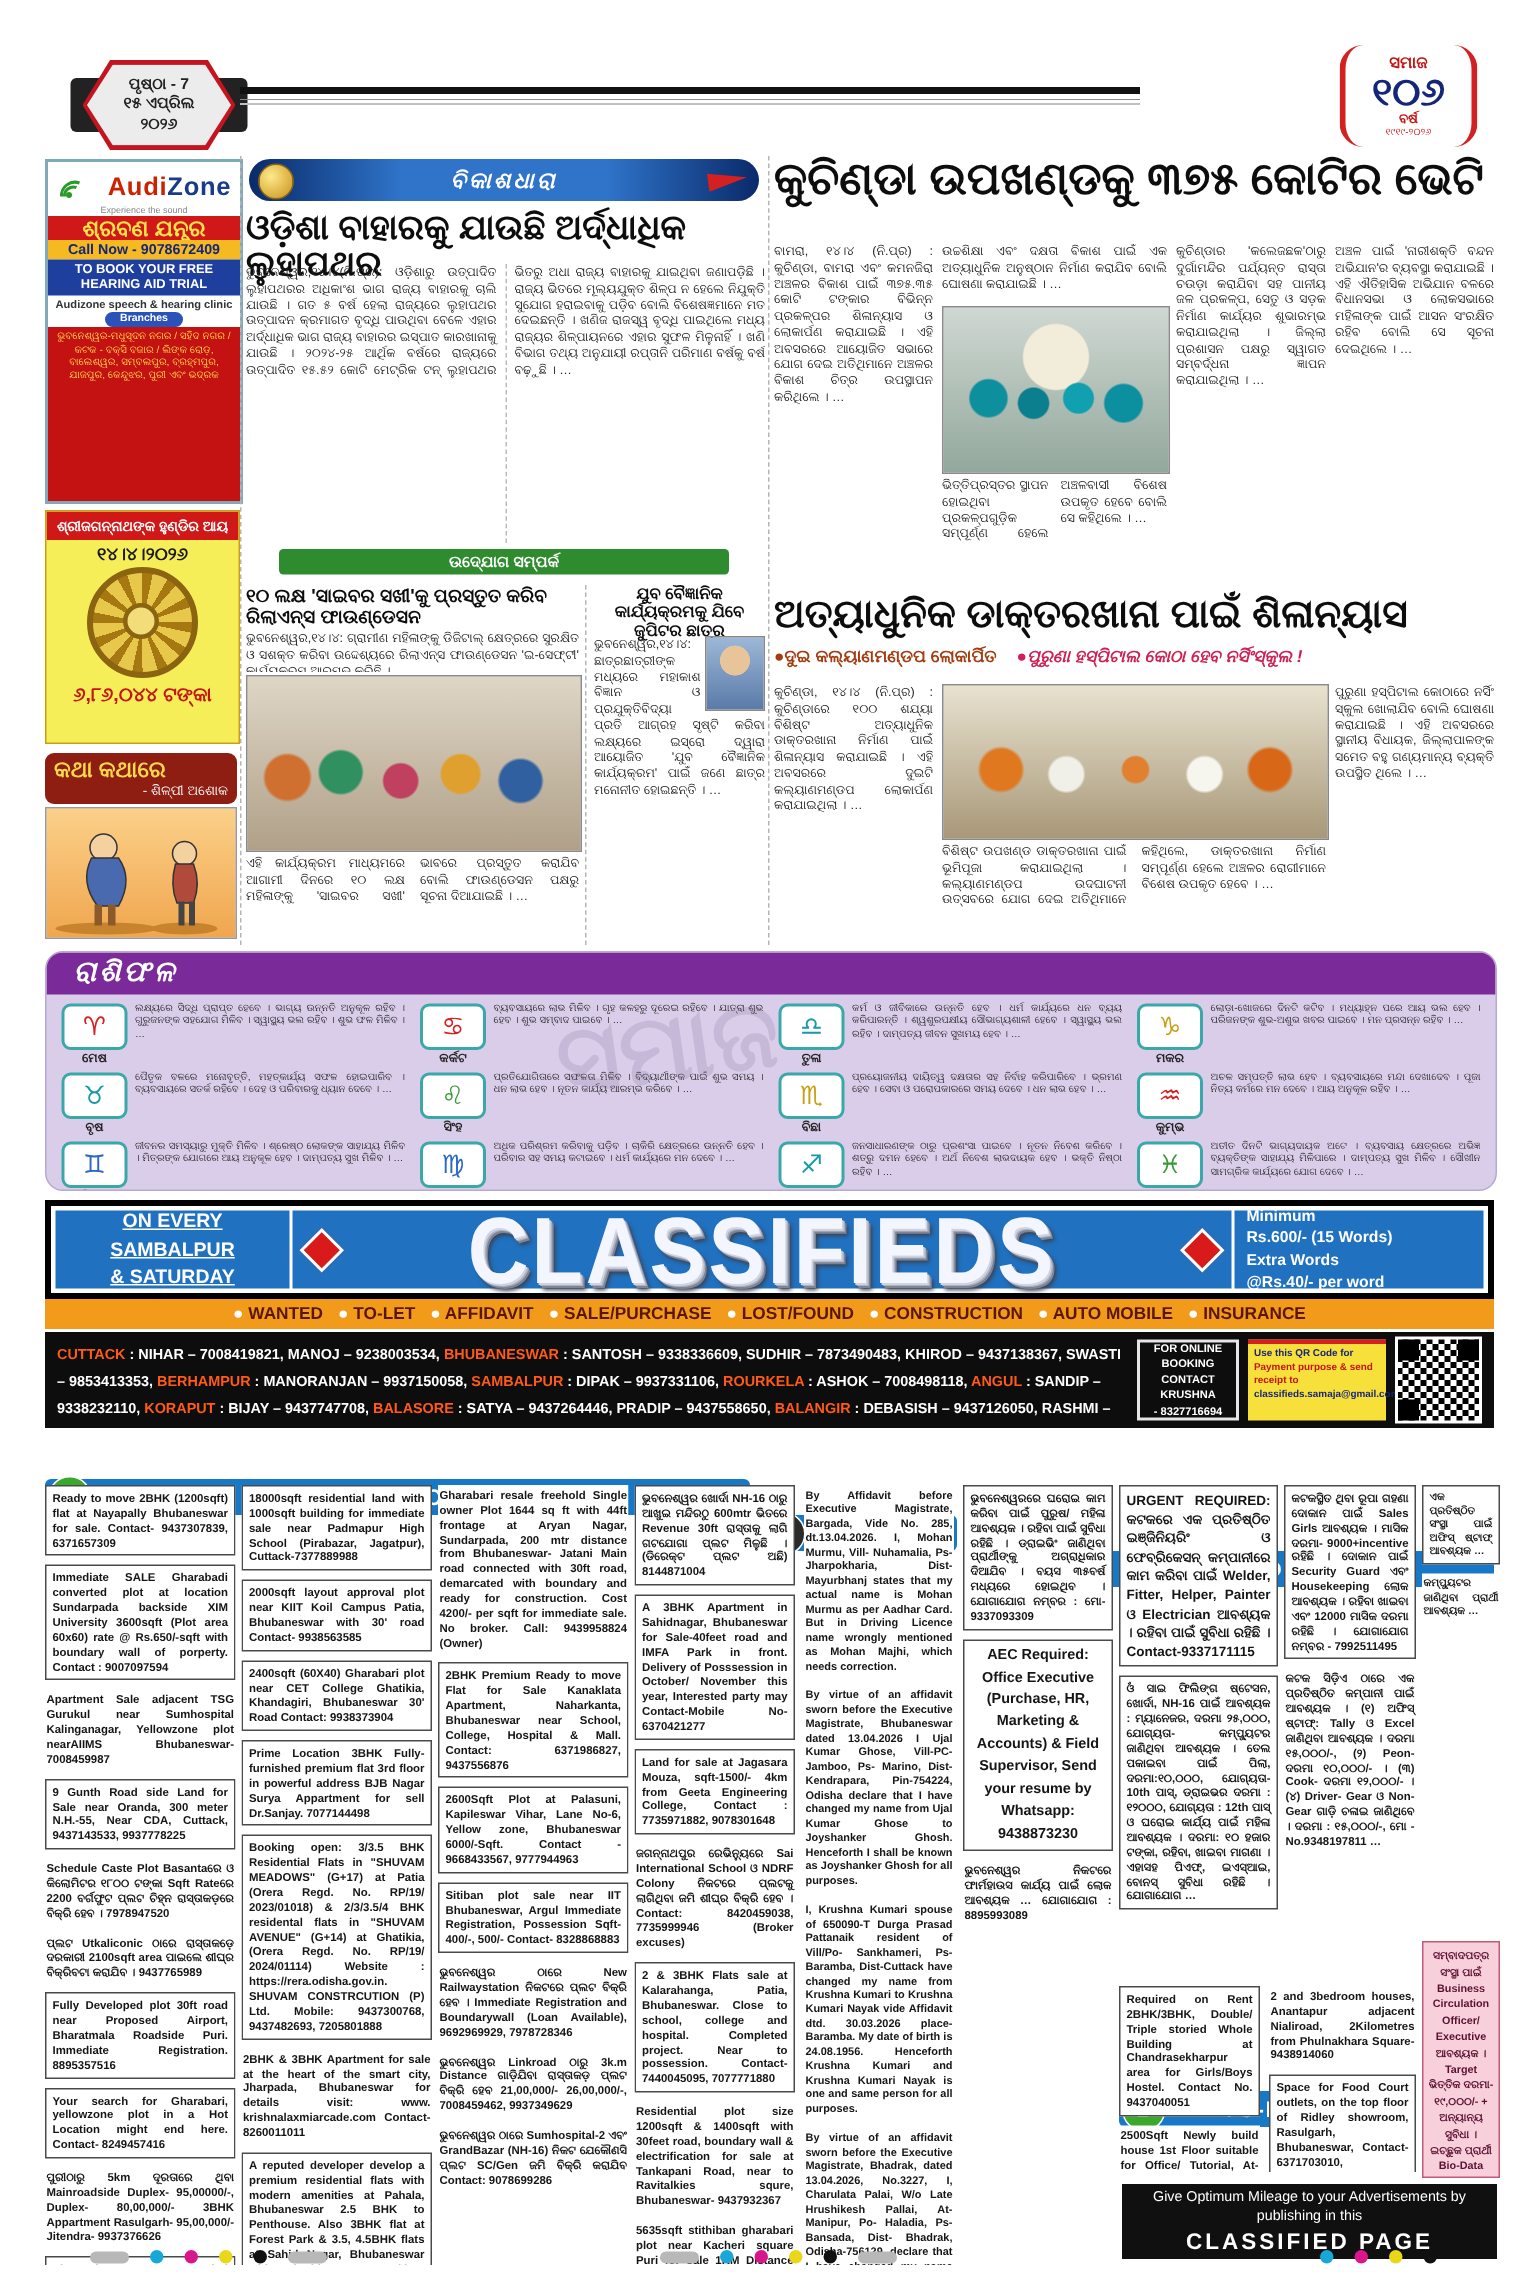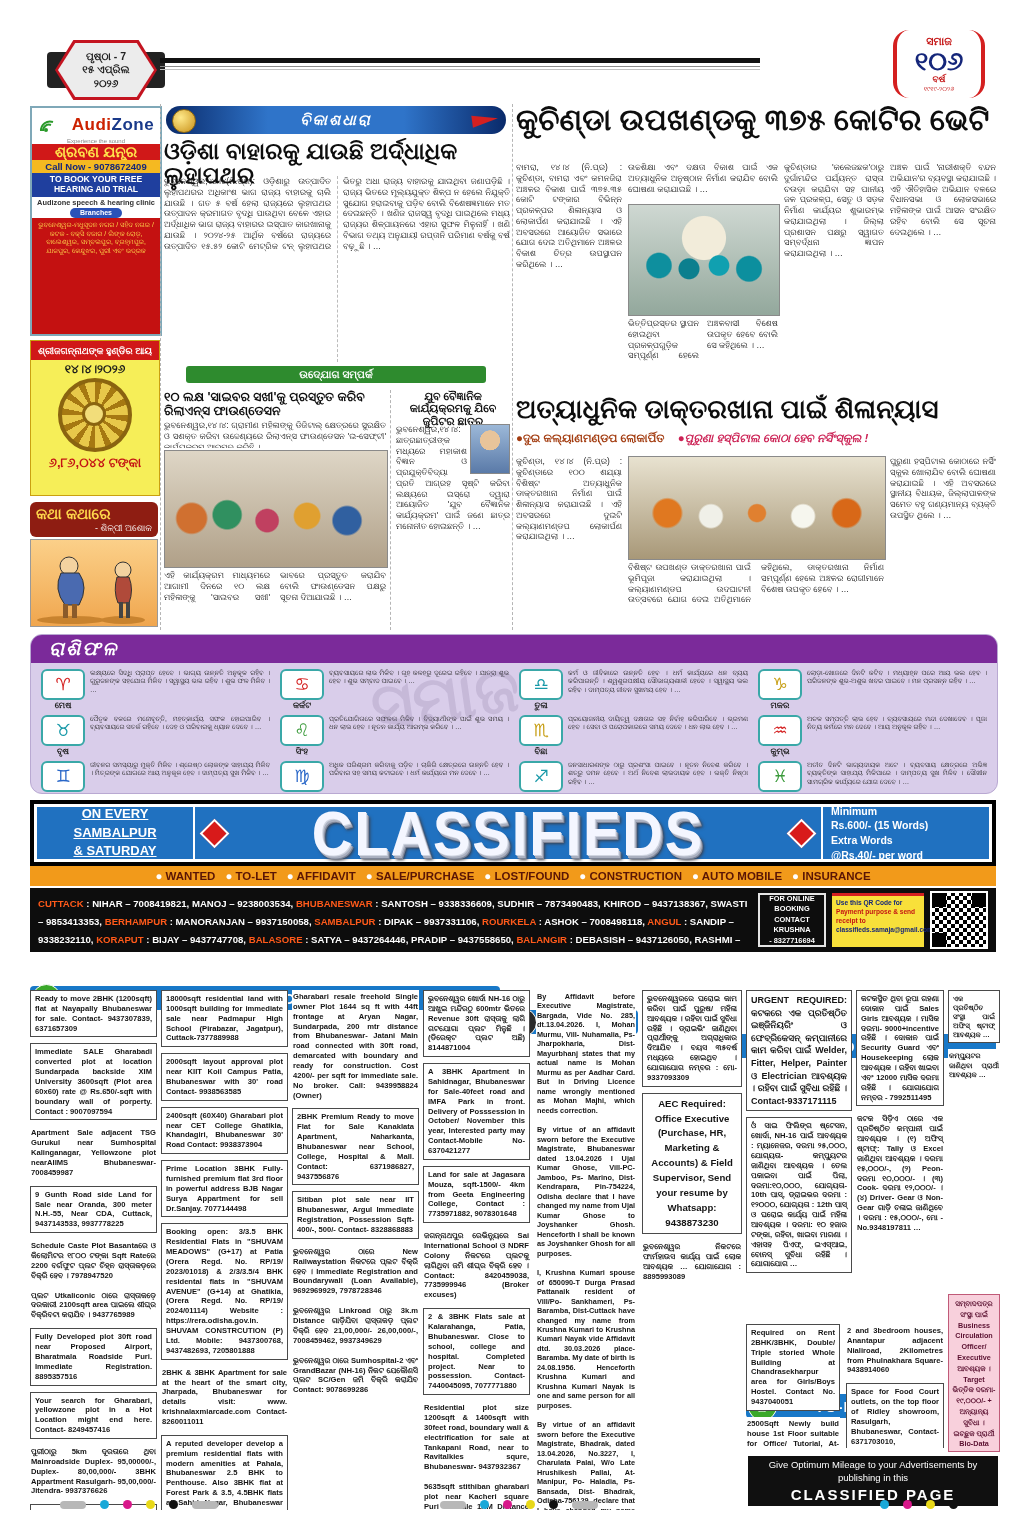--- a/index.html
+++ b/index.html
@@ -460,20 +460,21 @@
       <div class="ad">2400sqft (60X40) Gharabari plot near CET College Ghatikia, Khandagiri, Bhubaneswar 30' Road Contact: 9938373904</div>
       <div class="ad">Prime Location 3BHK Fully-furnished premium flat 3rd floor in powerful address BJB Nagar Surya Appartment for sell Dr.Sanjay. 7077144498</div>
       <div class="ad">Booking open: 3/3.5 BHK Residential Flats in "SHUVAM MEADOWS" (G+17) at Patia (Orera Regd. No. RP/19/ 2023/01018) &amp; 2/3/3.5/4 BHK residental flats in "SHUVAM AVENUE" (G+14) at Ghatikia, (Orera Regd. No. RP/19/ 2024/01114) Website : https://rera.odisha.gov.in. SHUVAM CONSTRCUTION (P) Ltd. Mobile: 9437300768, 9437482693, 7205801888</div>
       <div class="ad plain">2BHK &amp; 3BHK Apartment for sale at the heart of the smart city, Jharpada, Bhubaneswar for details visit: www. krishnalaxmiarcade.com Contact- 8260011011</div>
       <div class="ad">A reputed developer develop a premium residential flats with modern amenities at Pahala, Bhubaneswar 2.5 BHK to Penthouse. Also 3BHK flat at Forest Park &amp; 3.5, 4.5BHK flats at Sahid Nagar, Bhubaneswar with double car parking. Contact- 9437070863</div>
     </div>
   <div class="adcol" style="left:292px;width:127px;height:520px;overflow:hidden;">
 
   <div class="ad plain">Gharabari resale freehold Single owner Plot 1644 sq ft with 44ft frontage at Aryan Nagar, Sundarpada, 200 mtr distance from Bhubaneswar- Jatani Main road connected with 30ft road, demarcated with boundary and ready for construction. Cost 4200/- per sqft for immediate sale. No broker. Call: 9439958824 (Owner)</div>
       <div class="ad">2BHK Premium Ready to move Flat for Sale Kanaklata Apartment, Naharkanta, Bhubaneswar near School, College, Hospital &amp; Mall. Contact: 6371986827, 9437556876</div>
+      <div class="ad">2600Sqft Plot at Palasuni, Kapileswar Vihar, Lane No-6, Yellow zone, Bhubaneswar 6000/-Sqft. Contact - 9668433567, 9777944963</div>
       <div class="ad">Sitiban plot sale near IIT Bhubaneswar, Argul Immediate Registration, Possession Sqft-400/-, 500/- Contact- 8328868883</div>
       <div class="ad plain">ଭୁବନେଶ୍ୱର ଠାରେ New Railwaystation ନିକଟରେ ପ୍ଲଟ ବିକ୍ରି ହେବ । Immediate Registration and Boundarywall (Loan Available), 9692969929, 7978728346</div>
       <div class="ad plain">ଭୁବନେଶ୍ୱର Linkroad ଠାରୁ 3k.m Distance ଗାଡ଼ିଯିବା ରାସ୍ତାକଡ଼ ପ୍ଲଟ ବିକ୍ରି ହେବ 21,00,000/- 26,00,000/-, 7008459462, 9937349629</div>
       <div class="ad plain">ଭୁବନେଶ୍ୱର ଠାରେ Sumhospital-2 ଏବଂ GrandBazar (NH-16) ନିକଟ ଯେକୌଣସି ପ୍ଲଟ SC/Gen ଜମି ବିକ୍ରି କରାଯିବ Contact: 9078699286</div>
     </div>
   <div class="adcol" style="left:423px;width:107px;height:520px;overflow:hidden;">
 
   <div class="ad">ଭୁବନେଶ୍ୱର ଖୋର୍ଦା NH-16 ଠାରୁ ଆଖୁଇ ମନ୍ଦିରଠୁ 600mtr ଭିତରେ Revenue 30ft ରାସ୍ତାକୁ ଲାଗି ଗଟଯୋଗା ପ୍ଲଟ ମିଳୁଛି । (ଡିରେକ୍ଟ ପ୍ଲଟ ଅଛି) 8144871004</div>
       <div class="ad">A 3BHK Apartment in Sahidnagar, Bhubaneswar for Sale-40feet road and IMFA Park in front. Delivery of Posssession in October/ November this year, Interested party may Contact-Mobile No- 6370421277</div>
       <div class="ad">Land for sale at Jagasara Mouza, sqft-1500/- 4km from Geeta Engineering College, Contact : 7735971882, 9078301648</div>

